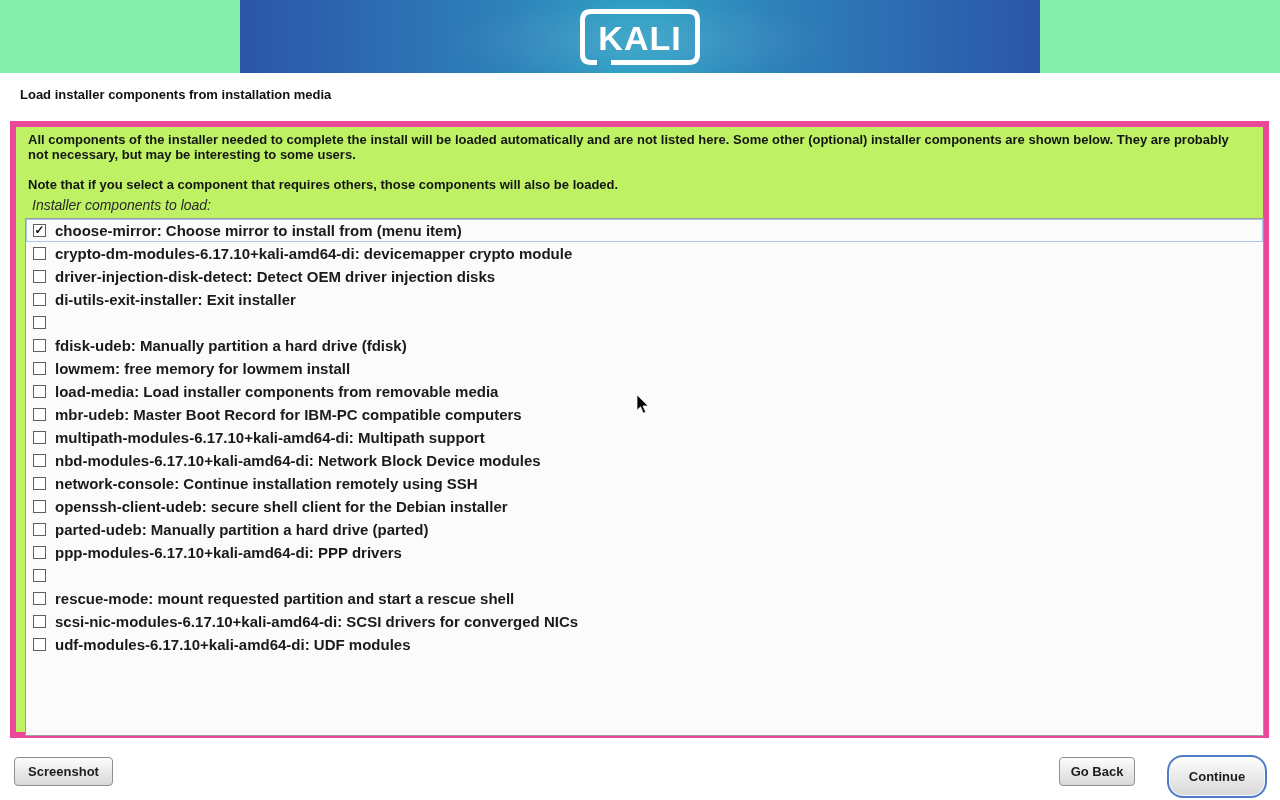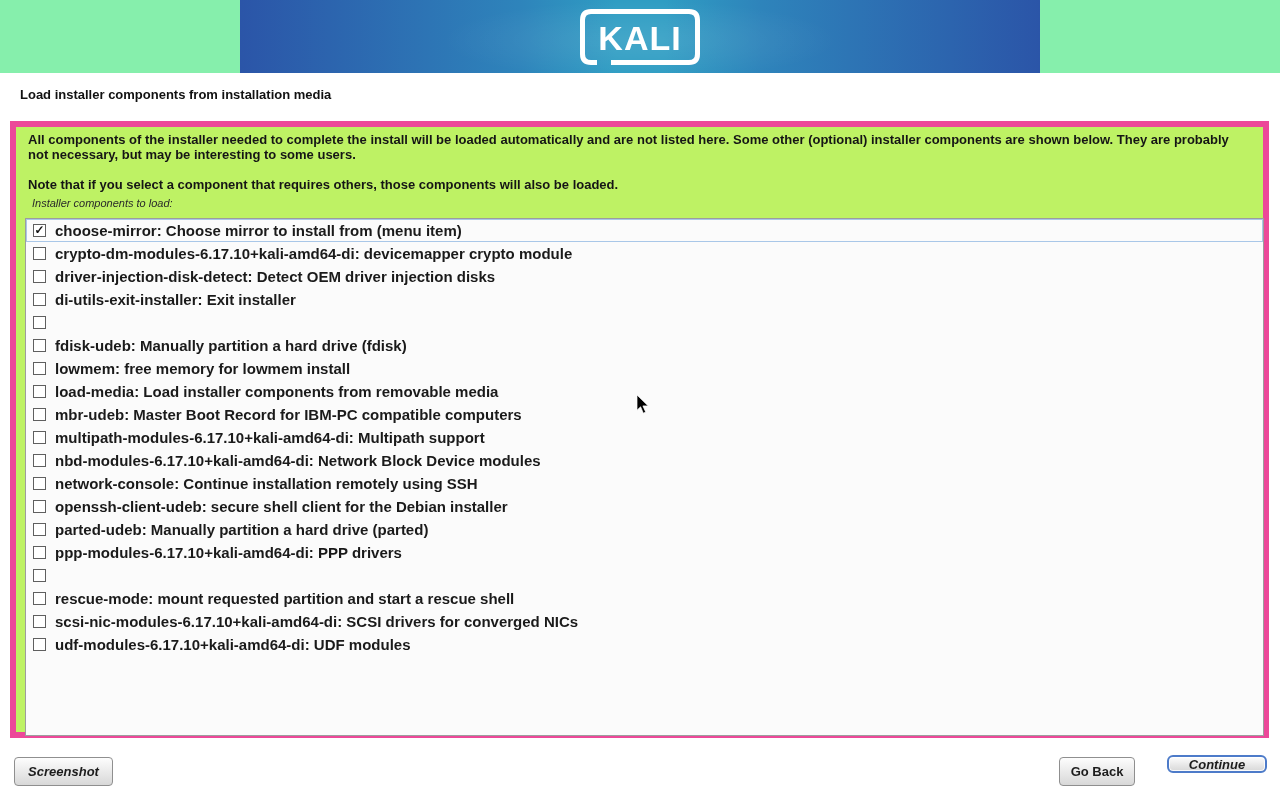--- a/index.html
+++ b/index.html
@@ -49,21 +49,21 @@
   .intro {
     position: absolute; left: 12px; right: 14px; top: 5px;
     font-size: 13px; font-weight: bold; color: #151515; line-height: 15px;
   }
   .note {
     position: absolute; left: 12px; right: 14px; top: 50px;
     font-size: 13px; font-weight: bold; color: #151515; line-height: 15px;
   }
   .list-label {
     position: absolute; left: 16px; top: 70px;
-    font-size: 11px; font-style: italic; color: #2a2a2a;
+    font-size: 14px; font-style: italic; color: #2a2a2a;
   }
 
   
   .listbox {
     position: absolute; left: 9px; top: 91px; width: 1239px; height: 518px;
     border: 1px solid #9d9d9d;
     background: #fbfbfb;
     overflow: hidden;
   }
   .row {
@@ -92,28 +92,27 @@
     position: absolute;
     height: 29px;
     display: flex; align-items: center; justify-content: center;
     font-family: "Liberation Sans", sans-serif;
     font-size: 13px; font-weight: bold; color: #1c1c1c;
     background: linear-gradient(#fdfdfd, #ececec 45%, #d8d8d8);
     border: 1px solid #8f8f8f;
     border-radius: 4px;
     cursor: default;
   }
-  .btn-screenshot { left: 14px;  top: 757px; width: 99px; font-style: italic; }
+  .btn-screenshot { left: 14px;  top: 757px; width: 99px; }
   .btn-goback     { left: 1059px; top: 757px; width: 76px; }
   .btn-continue   {
-    left: 1167px; top: 755px; width: 100px; height: 18px;
+    left: 1167px; top: 755px; width: 100px; height: 43px;
     border: 2px solid #4d7bc9;
-    border-radius: 6px;
+    border-radius: 16px;
     box-shadow: inset 0 0 0 1px rgba(255,255,255,0.85);
-    font-style: italic;
   }
 
   
   .cursor { position: absolute; left: 636px; top: 395px; width: 14px; height: 20px; pointer-events: none; }
 </style>
 </head>
 <body>
 
 <div class="banner">
   <div class="banner-center"></div>

